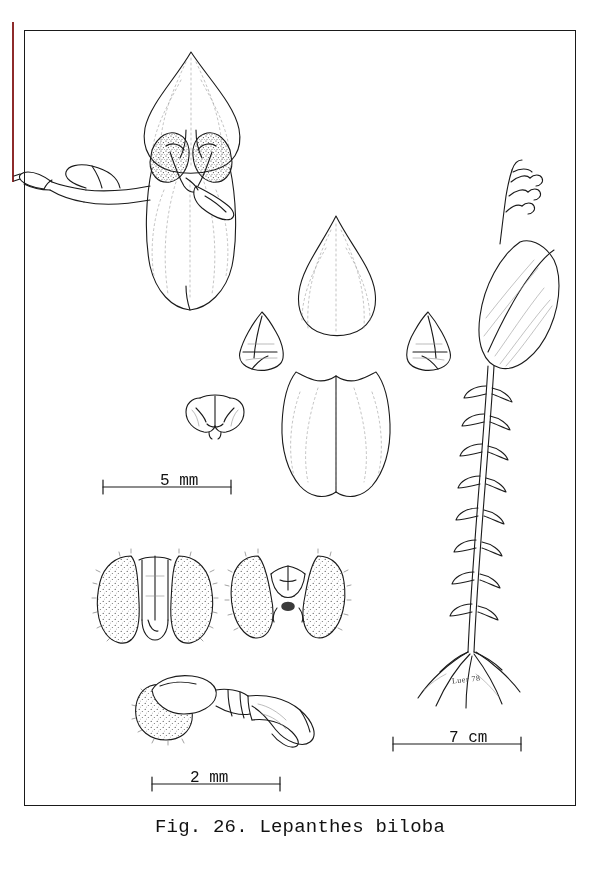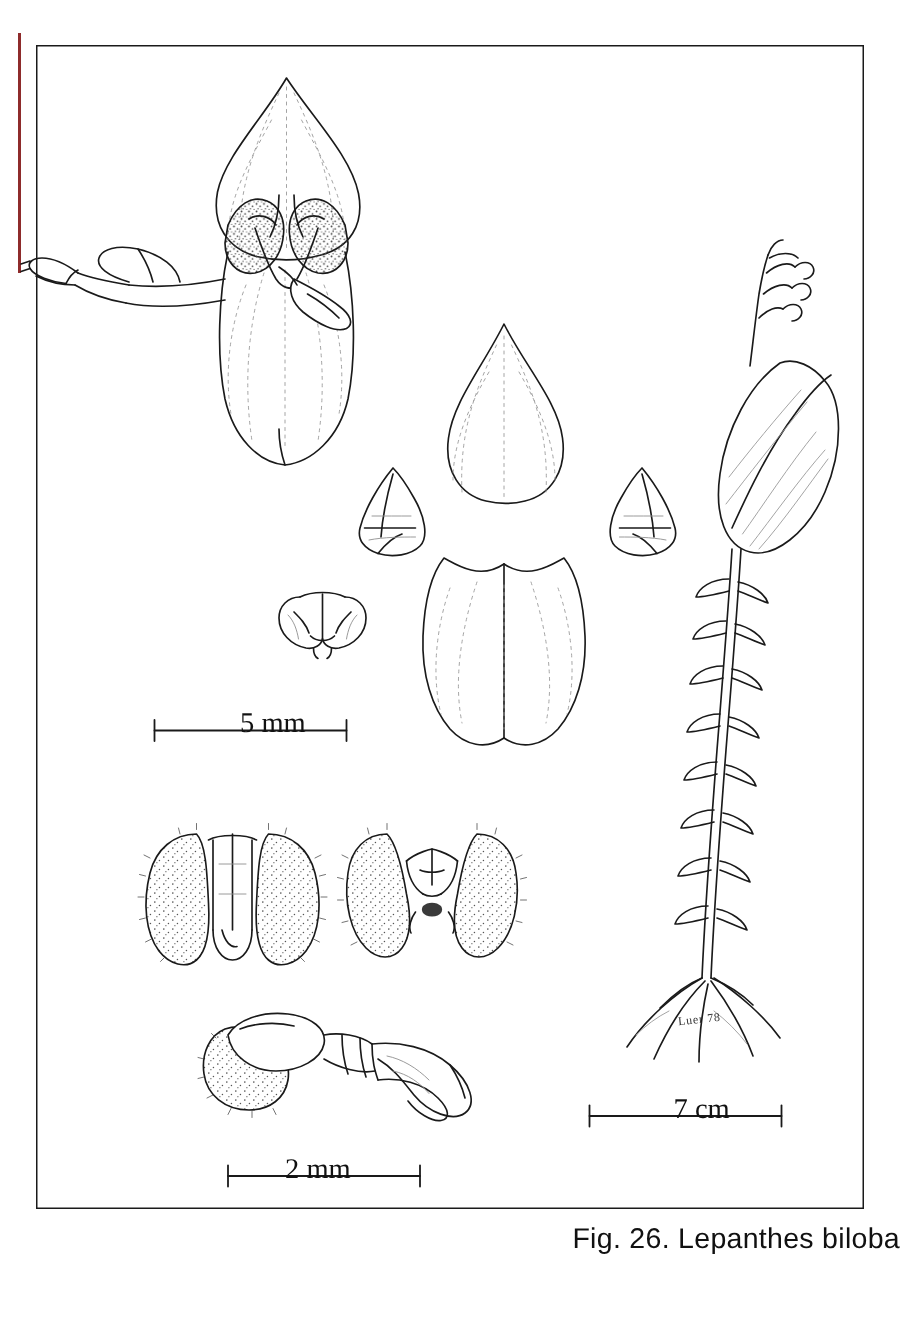--- a/index.html
+++ b/index.html
@@ -38,38 +38,38 @@
     height: 776px;
     border: 1.4px solid #1a1a1a;
     background: #ffffff;
     box-sizing: border-box;
   }
   .figure-caption {
     position: absolute;
     left: 0;
     top: 816px;
     width: 600px;
-    text-align: right;
+    text-align: center;
     font-size: 19px;
-    font-family: Liberation Sans, sans-serif;
+    font-family: Liberation Mono, monospace;
     color: #111;
     letter-spacing: 0.2px;
   }
   .art-layer {
     position: absolute;
     left: 0;
     top: 0;
     width: 600px;
     height: 878px;
     pointer-events: none;
   }
   .scale-label {
     position: absolute;
-    font-family: Liberation Serif, serif;
-    font-size: 19px;
+    font-family: Liberation Mono, monospace;
+    font-size: 16px;
     color: #111;
     white-space: nowrap;
   }
   .lbl-5mm { left: 160px; top: 472px; }
   .lbl-2mm { left: 190px; top: 769px; }
   .lbl-5cm { left: 449px; top: 729px; }
   .artist-sig {
     position: absolute;
     left: 452px;
     top: 676px;

